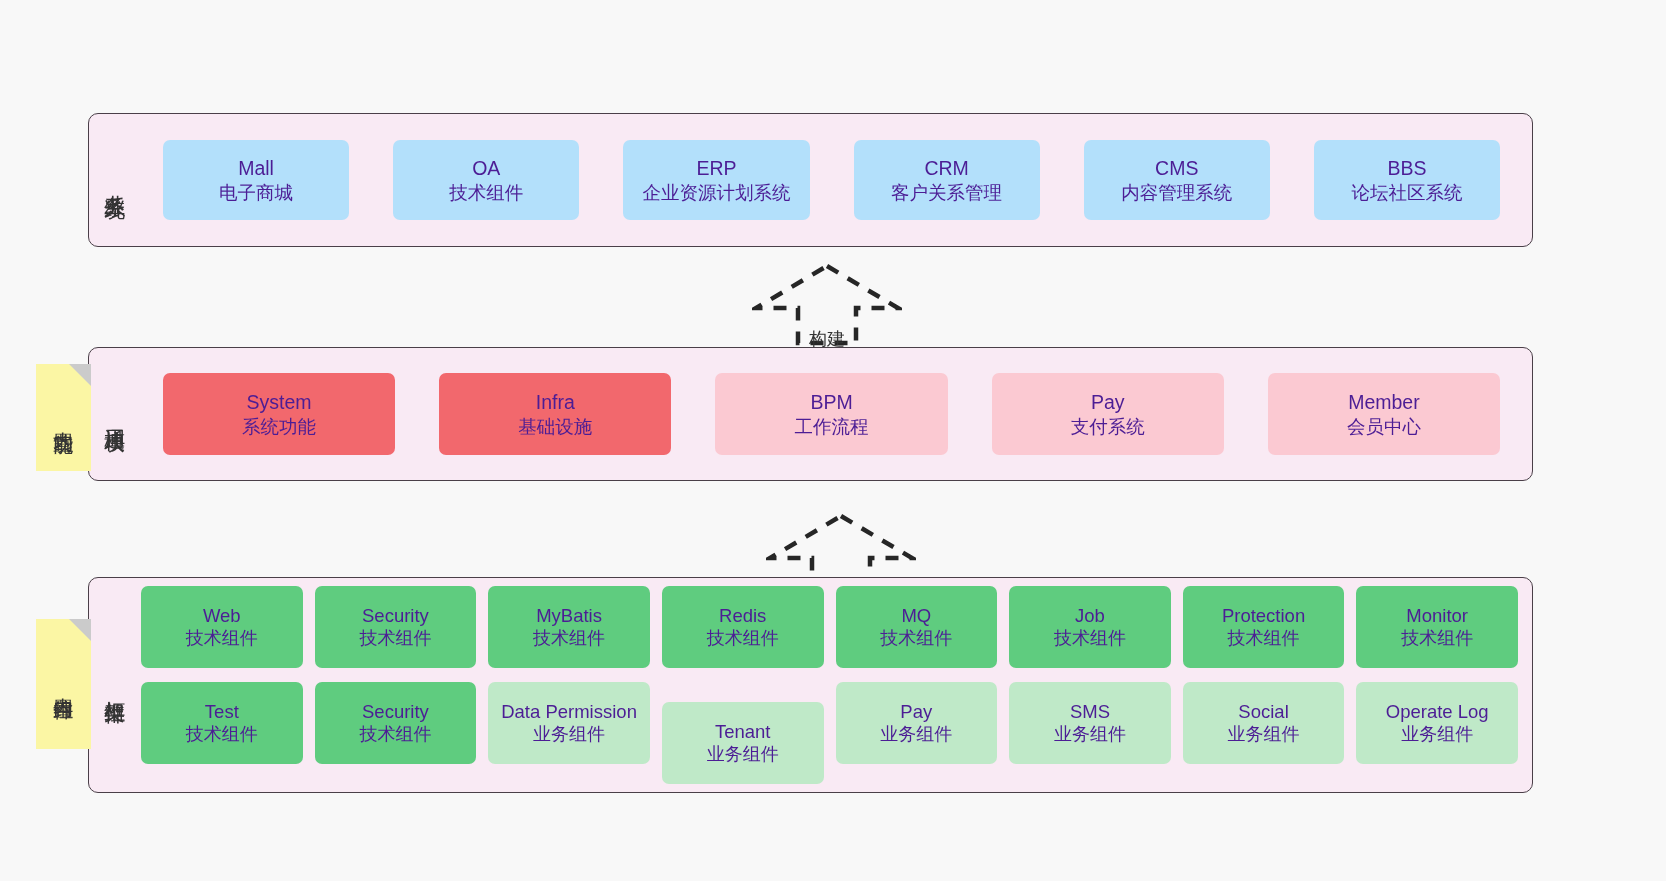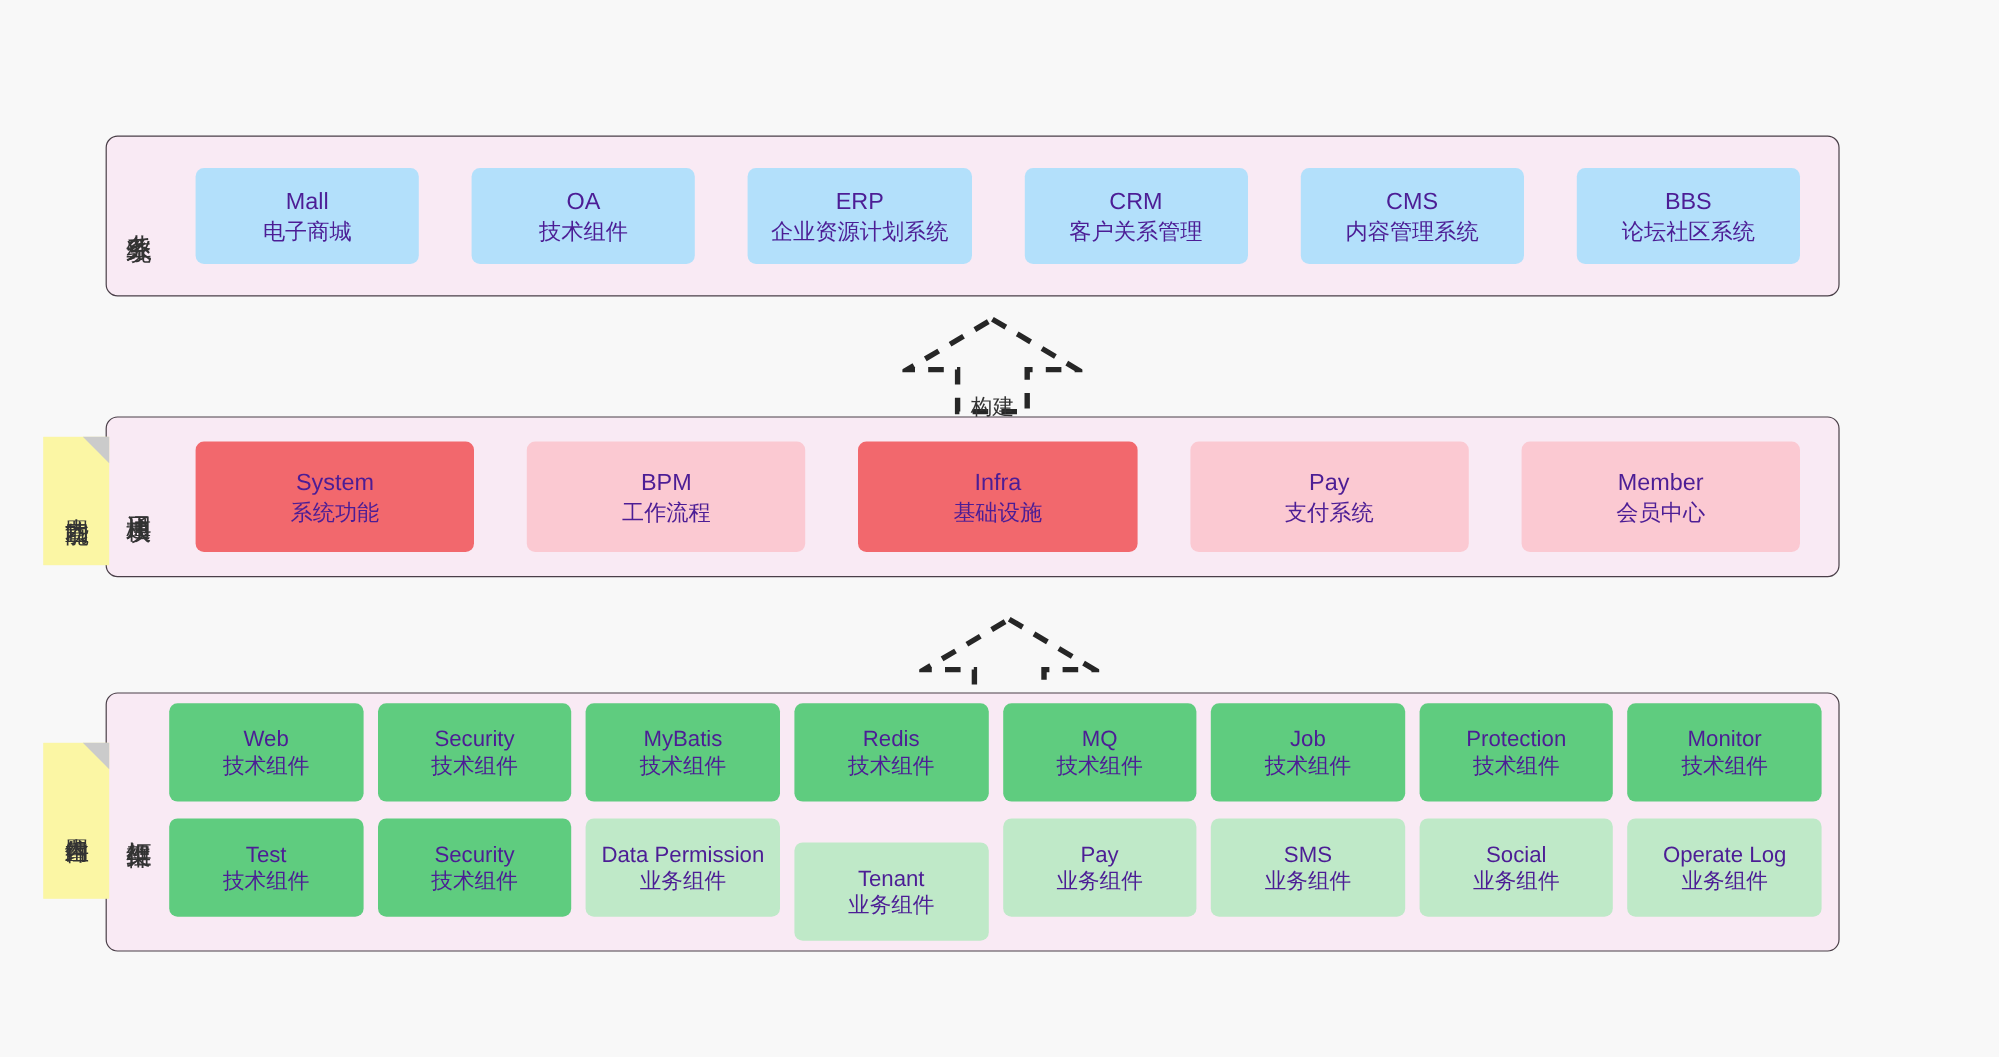--- a/index.html
+++ b/index.html
@@ -95,21 +95,21 @@
 
   
   #layer-common {
     left: 88px;
     top: 347px;
     width: 1445px;
     height: 134px;
   }
   #layer-common .row { padding-right: 10px; }
   #layer-common .node {
-    height: 92px;
+    height: 82px;
     flex: 1 1 0;
     margin: 0 22px;
   }
   .c-red  { background: #f2686d; }
   .c-pink { background: #fbc9d2; }
 
   
   #layer-framework {
     left: 88px;
     top: 577px;
@@ -238,27 +238,27 @@
 
   <div class="layer" id="layer-common">
     <div class="layer-label-wrap">
       <span class="vlabel">通用模块</span>
     </div>
     <div class="row" id="row-common">
         <div class="node c-red" style="background: rgb(242, 104, 109);">
           <div class="en">System</div>
           <div class="cn">系统功能</div>
         </div>
+        <div class="node c-red" style="background: rgb(242, 104, 109);">
+          <div class="en">Infra</div>
+          <div class="cn">基础设施</div>
+        </div>
         <div class="node c-pink" style="background: rgb(251, 201, 210);">
           <div class="en">BPM</div>
           <div class="cn">工作流程</div>
-        </div>
-        <div class="node c-red" style="background: rgb(242, 104, 109);">
-          <div class="en">Infra</div>
-          <div class="cn">基础设施</div>
         </div>
         <div class="node c-pink" style="background: rgb(251, 201, 210);">
           <div class="en">Pay</div>
           <div class="cn">支付系统</div>
         </div>
         <div class="node c-pink" style="background: rgb(251, 201, 210);">
           <div class="en">Member</div>
           <div class="cn">会员中心</div>
         </div>
       </div>

